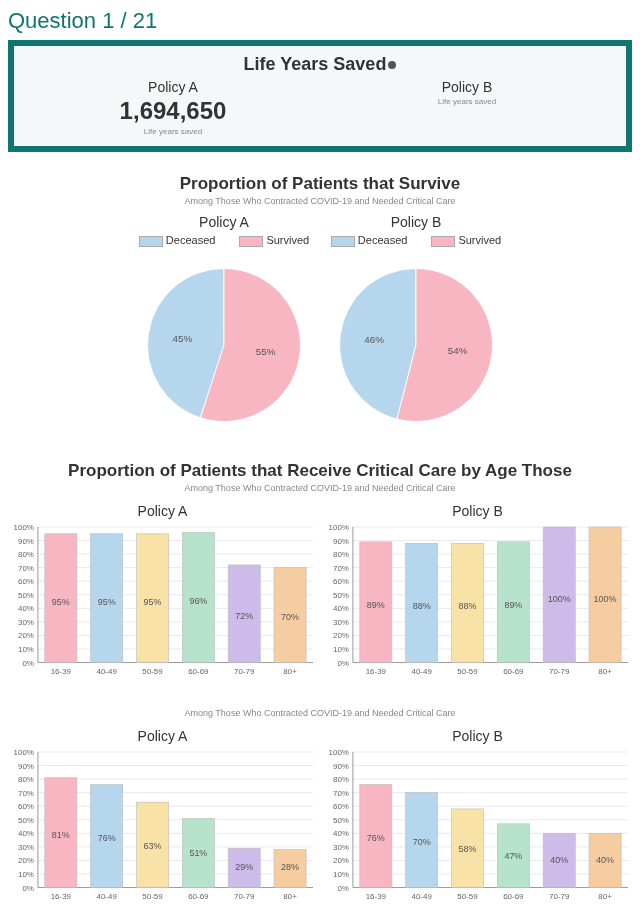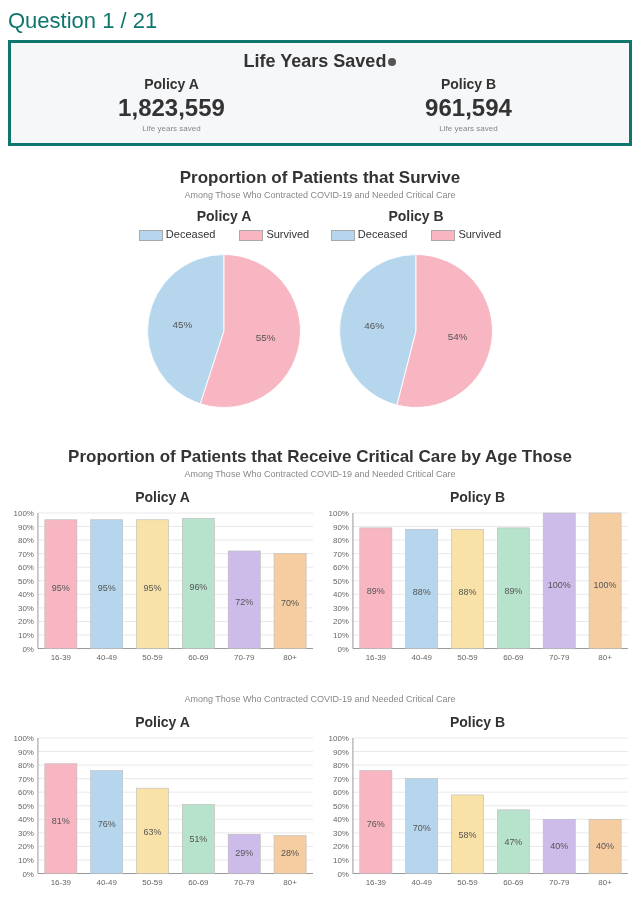--- a/index.html
+++ b/index.html
@@ -4,35 +4,35 @@
 <style>
   :root {
     --blue:#b6d6ee; --pink:#f7b6c2; --yellow:#f9e2a7; --green:#b7e2cc;
     --purple:#cdbce9; --orange:#f6cda0;
     --axis:#999; --grid:#e9e9e9;
     --btn-blue:#4a90d9;
   }
   * { box-sizing:border-box; }
   body { font-family:"Segoe UI", Arial, sans-serif; margin:0; padding:6px 8px 12px; color:#333; width:640px; background:#fff; }
   h1#qnum { font-size:22px; color:#0f766e; font-weight:400; margin:2px 0 6px; }
-  .panel { background:#f6f7f9; border:3px solid #0f766e; padding:8px 12px 10px; }
+  .panel { background:#f6f7f9; border:6px solid #0f766e; padding:8px 12px 10px; }
   .panel h2 { text-align:center; font-size:18px; margin:0 0 4px; font-weight:600; }
   .info-icon { display:inline-block; width:8px; height:8px; border-radius:50%; background:#555; vertical-align:middle; margin-left:2px; }
   .cols { display:flex; }
   .col { flex:1; text-align:center; }
-  .pol-label { font-weight:700; font-size:14px; margin-bottom:2px; }
+  .pol-label { font-weight:400; font-size:14px; margin-bottom:2px; }
   .bignum { font-size:24px; font-weight:700; }
   .subtext { font-size:8px; color:#888; margin-top:2px; }
   .section { margin-top:22px; text-align:center; }
   .section h2 { font-size:17px; font-weight:700; margin:1px; }
   .section .sub { font-size:9px; color:#888; margin:2px 0 8px; }
   .pies { display:flex; justify-content:center; gap:12px; }
   .pie-col { text-align:center; }
   .pie-col .pol-label { margin-bottom:4px; }
-  .pie-legend { display:flex; justify-content:center; gap:24px; font-size:11px; margin-bottom:0; }
+  .pie-legend { display:flex; justify-content:center; gap:24px; font-size:11px; margin-bottom:8px; }
   .sw { display:inline-block; width:24px; height:11px; border:1px solid #aaa; vertical-align:middle; margin-right:3px; }
   svg.pie { width:180px; height:180px; }
   .piepct { font-size:11px; fill:#555; text-anchor:middle; }
   .bars-row { display:flex; gap:6px; }
   .bar-col { flex:1; }
   .bar-col .pol-label { text-align:center; margin:2px 0 4px; }
   svg.bars { width:100%; height:auto; }
   .ytick { font-size:8px; fill:#666; text-anchor:end; }
   .xtick { font-size:8px; fill:#666; text-anchor:middle; }
   .barval { font-size:9px; fill:#555; text-anchor:middle; }
@@ -42,26 +42,25 @@
 </head>
 <body>
 
 <h1 id="qnum">Question 1 / 21</h1>
 
 <div class="panel">
   <h2><span>Life Years Saved</span><span class="info-icon"></span></h2>
   <div class="cols">
     <div class="col">
       <div class="pol-label">Policy A</div>
-      <div class="bignum">1,823,559</div>
+      <div class="bignum">1,694,650</div>
       <div class="subtext">Life years saved</div>
     </div>
     <div class="col">
       <div class="pol-label">Policy B</div>
-      <div class="bignum">961,594</div>
       <div class="subtext">Life years saved</div>
     </div>
   </div>
 </div>
 
 <div class="section">
   <h2>Proportion of Patients that Survive</h2>
   <div class="sub">Among Those Who Contracted COVID-19 and Needed Critical Care</div>
   <div class="pies">
     <div class="pie-col">

